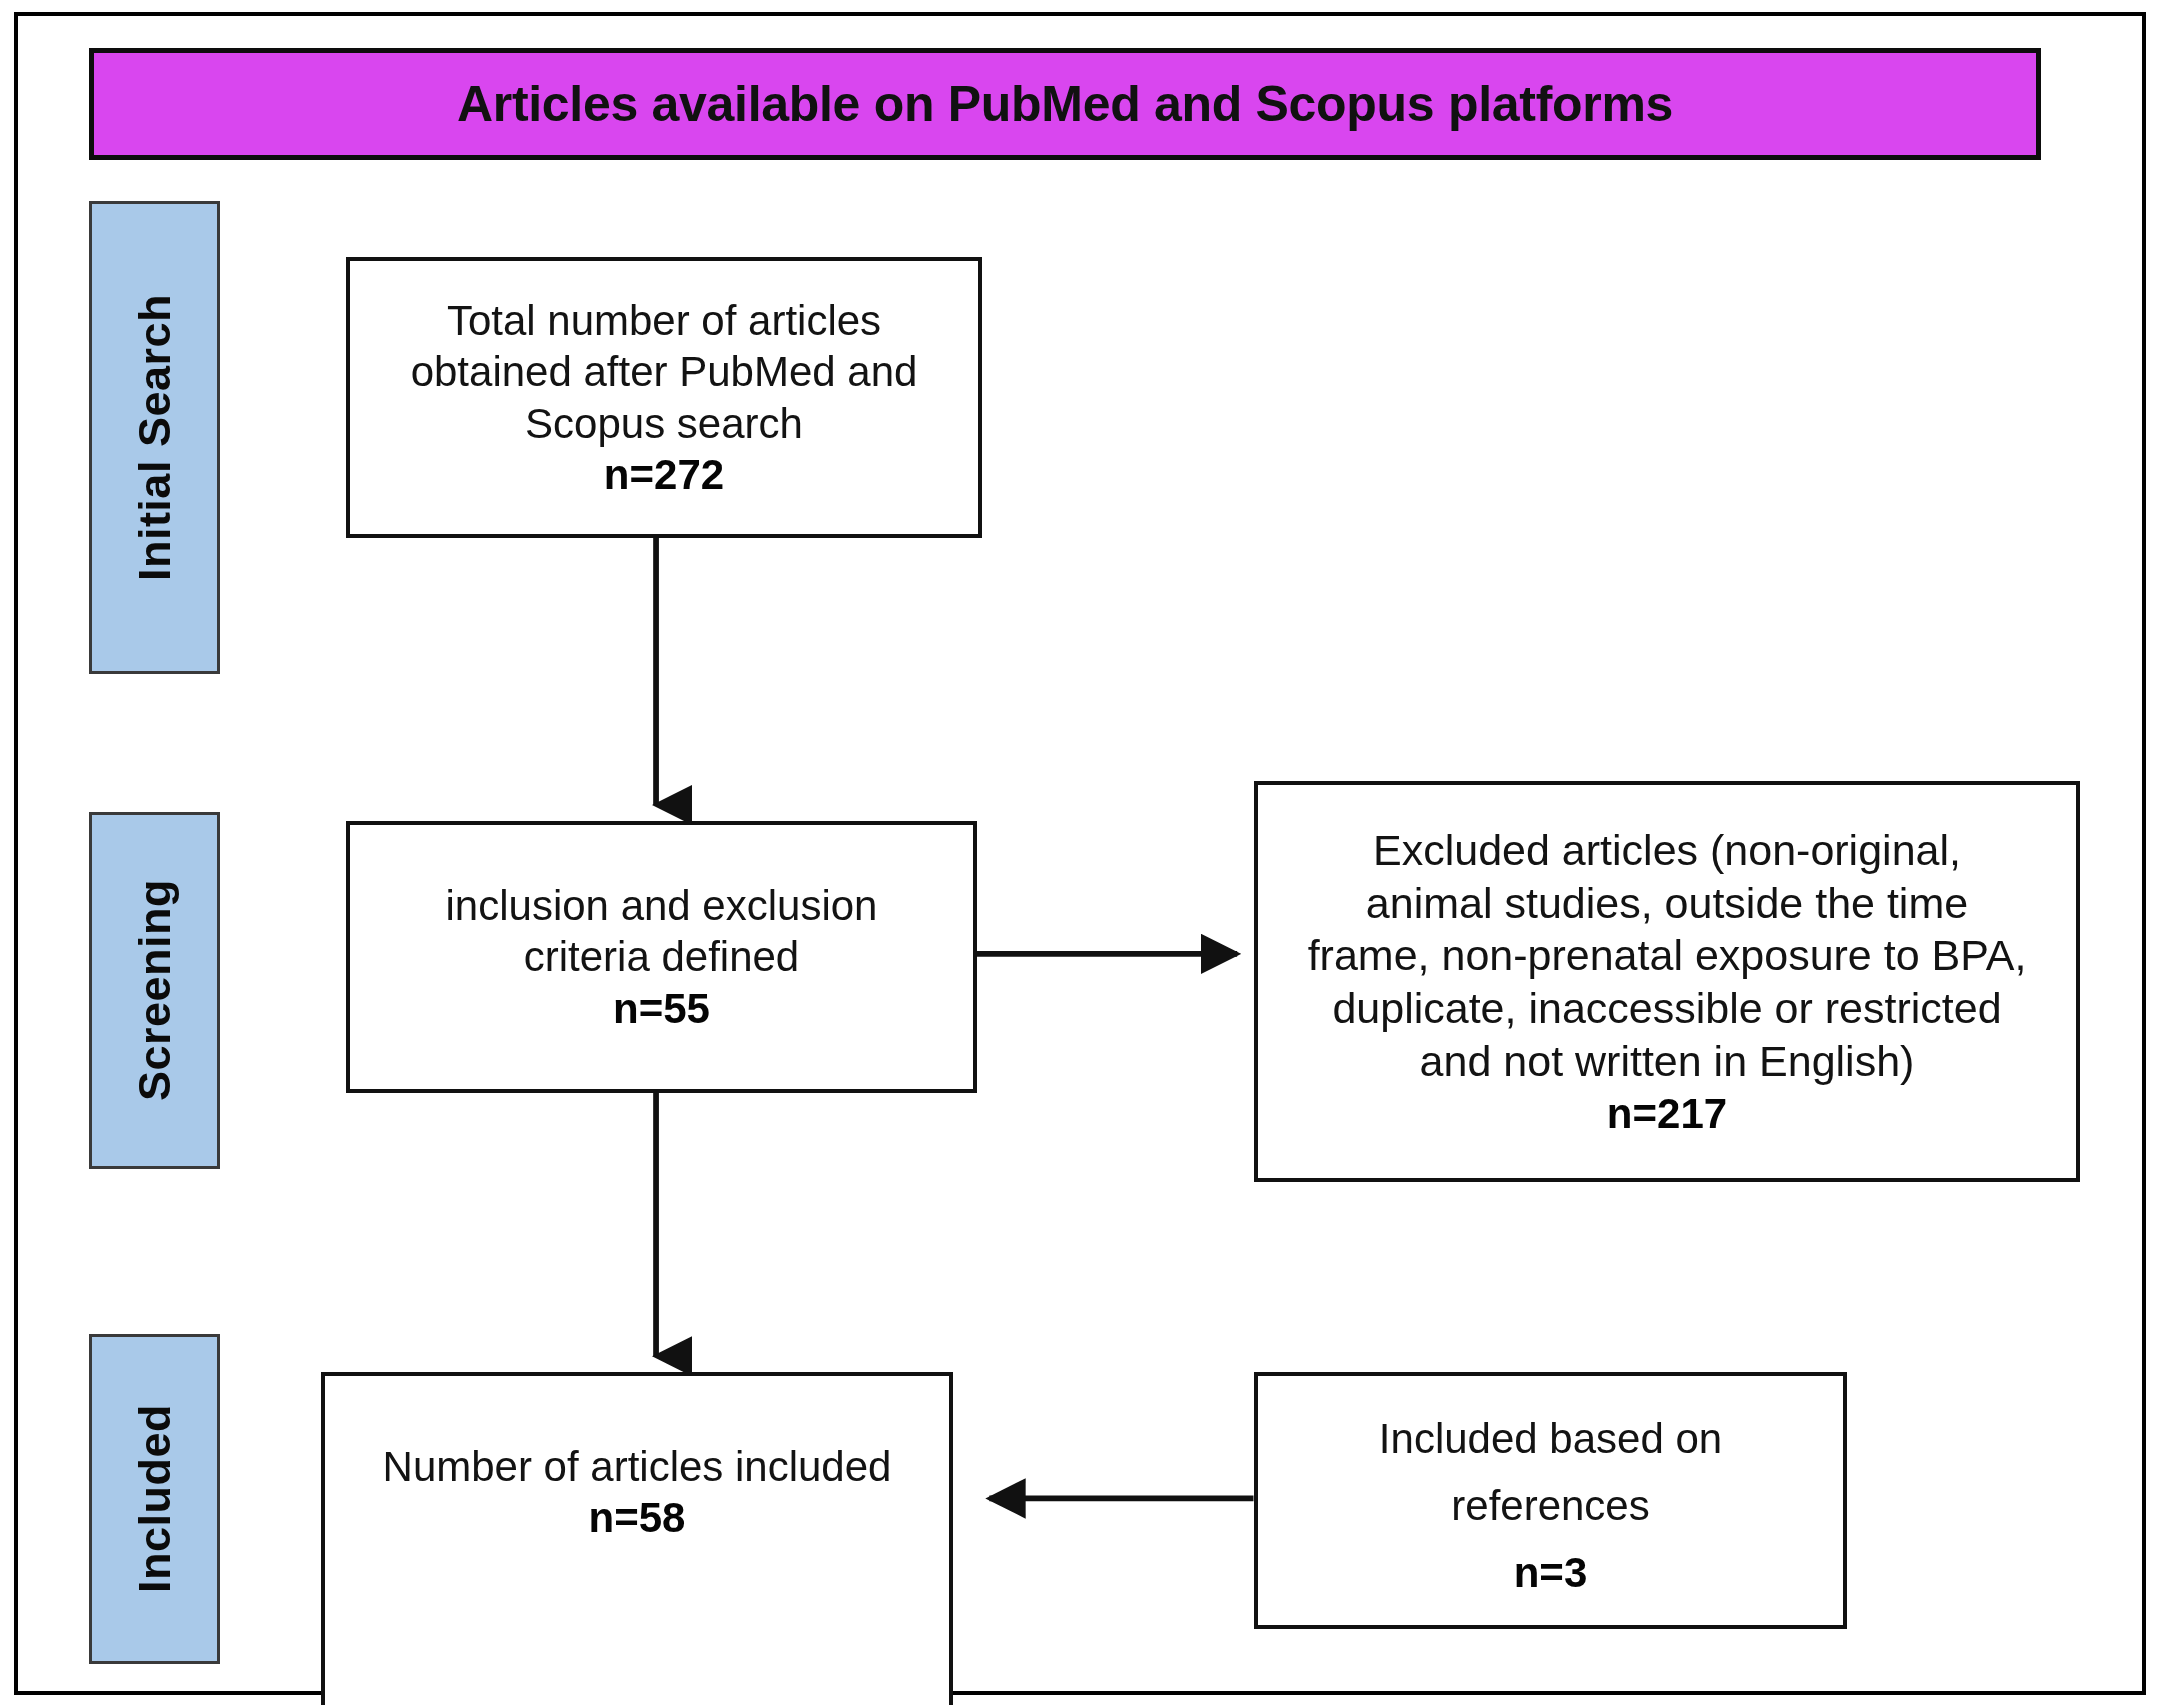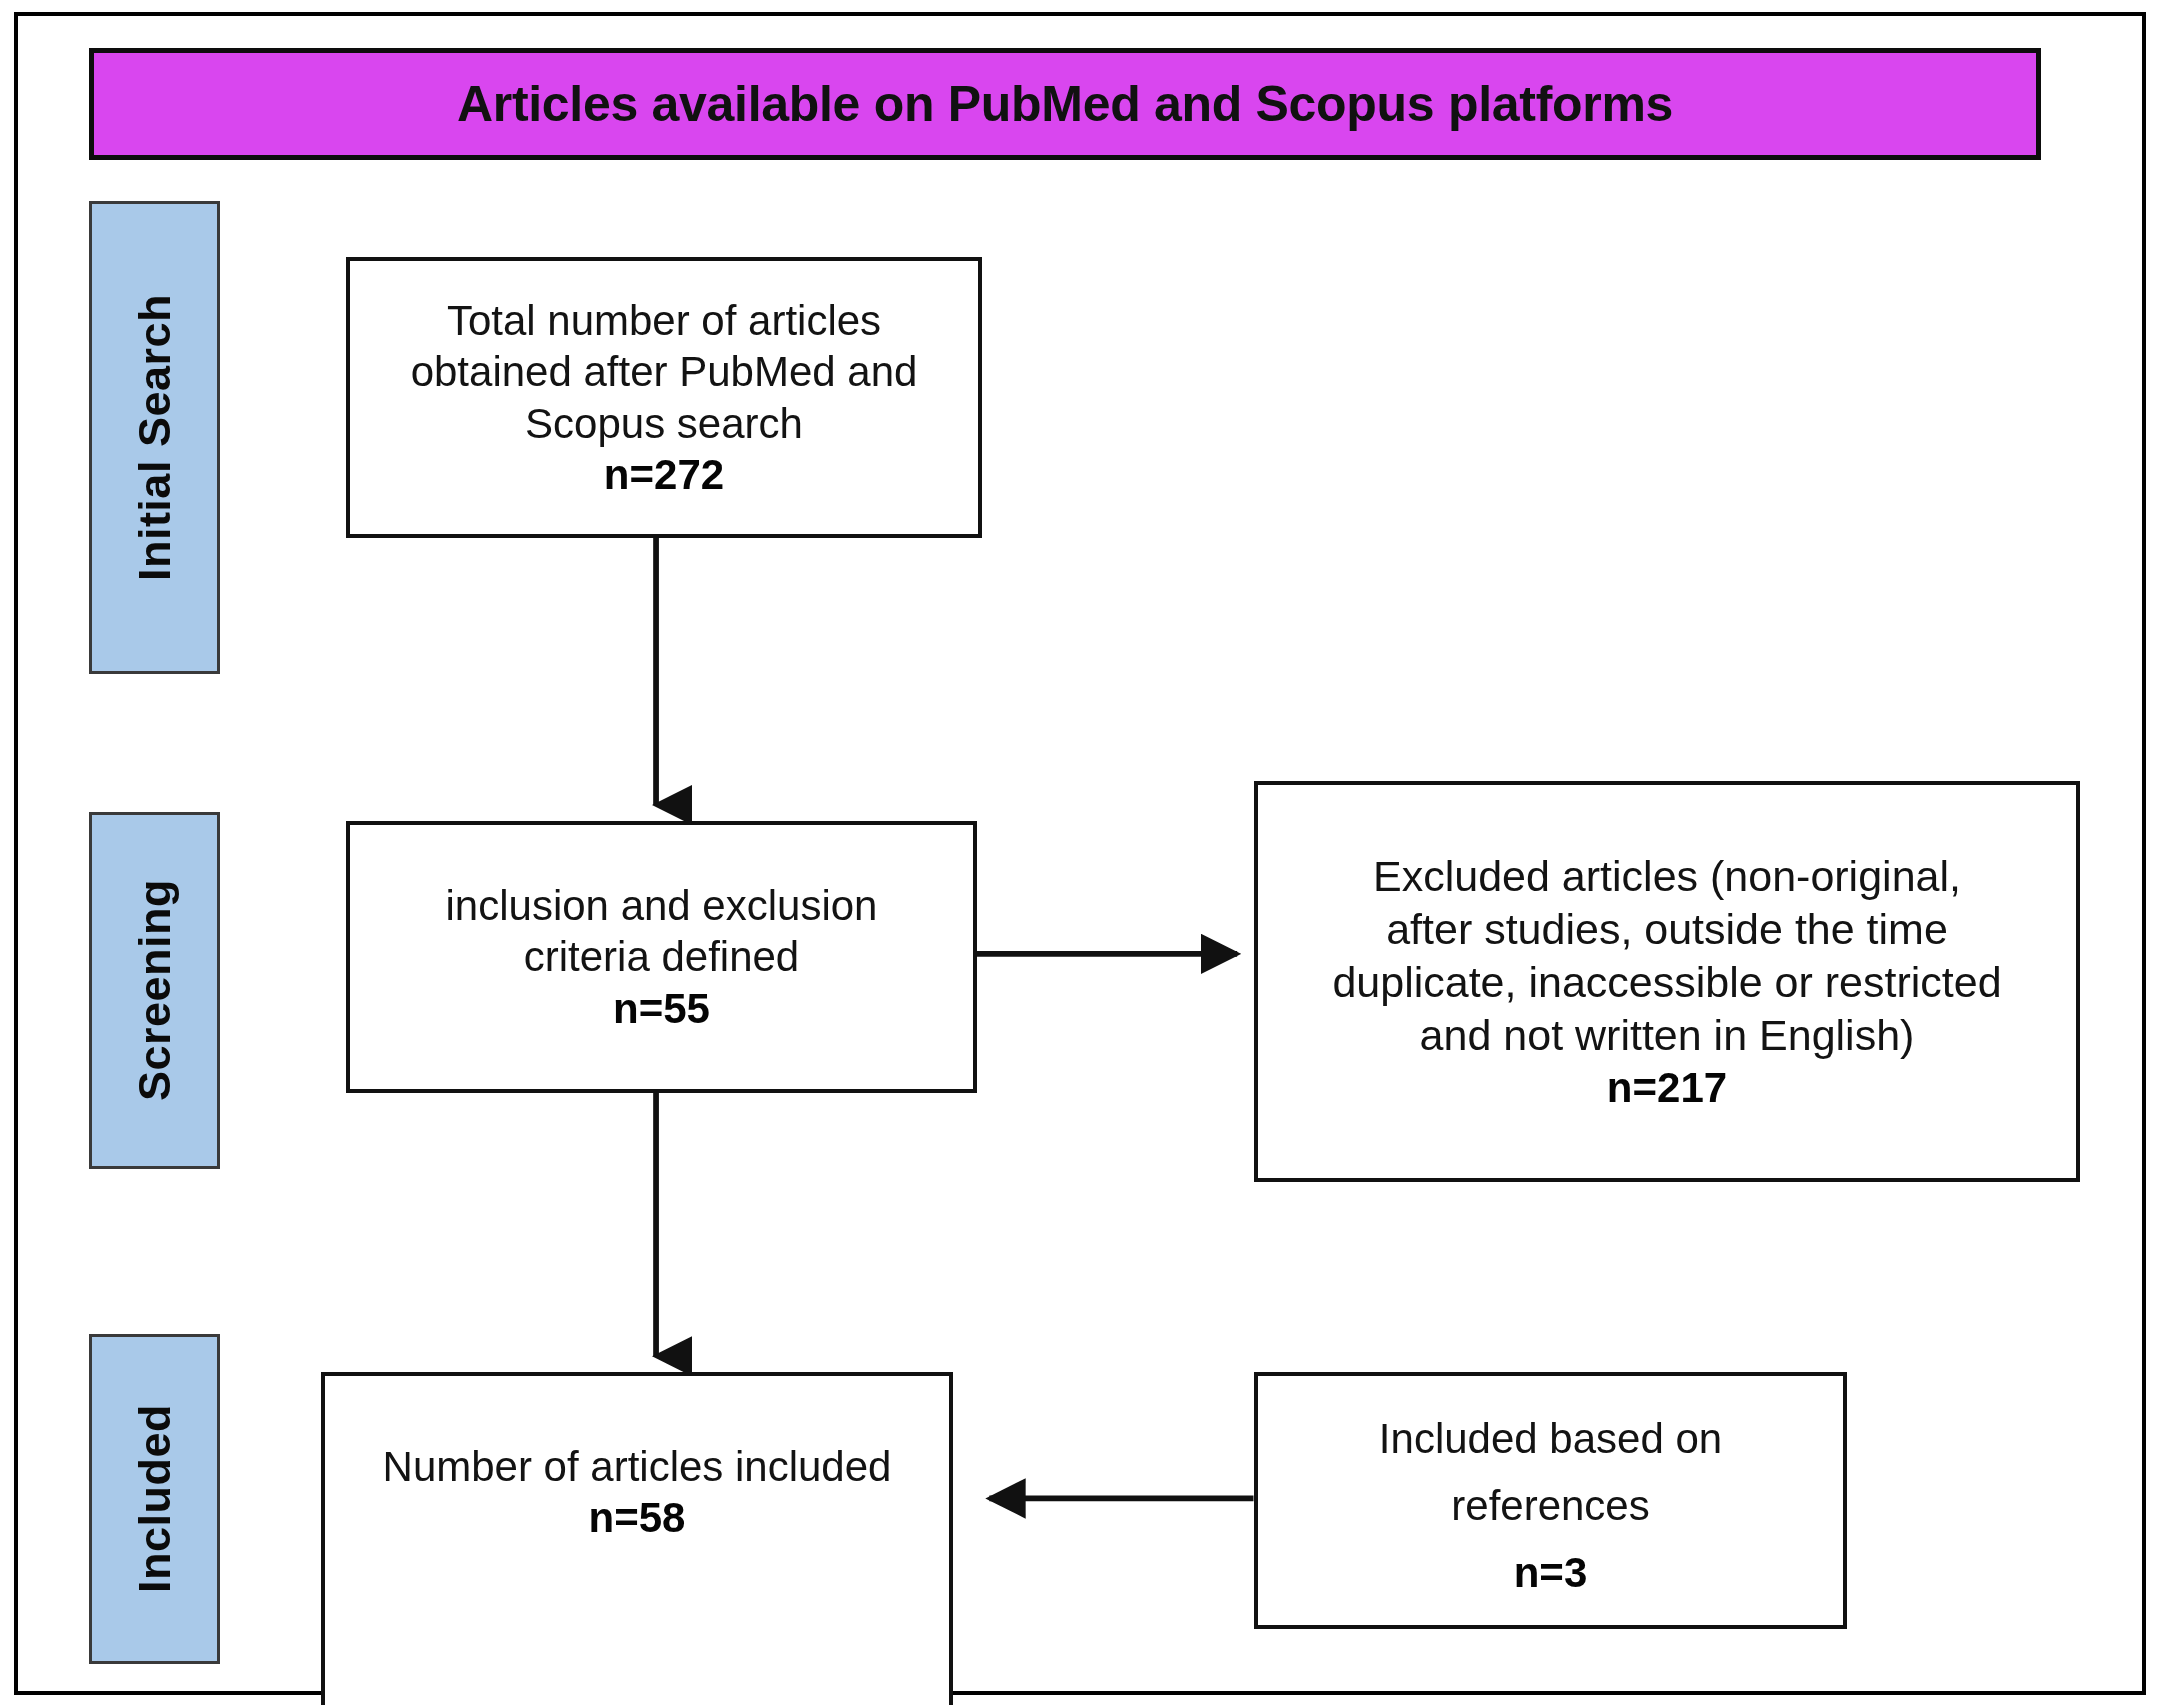--- a/index.html
+++ b/index.html
@@ -152,21 +152,22 @@
   </div>
 
   <div id="box-analysis" class="flow-box">
     <span class="box-text">inclusion and  exclusion</span>
     <span class="box-text">criteria defined</span>
     <span class="box-count">n=55</span>
   </div>
 
   <div id="box-excluded" class="flow-box">
     <span class="box-text">Excluded articles (non-original,</span>
-    <span class="box-text">after studies, outside the time</span>
+    <span class="box-text">animal studies, outside the time</span>
+    <span class="box-text">frame, non-prenatal exposure to BPA,</span>
     <span class="box-text">duplicate, inaccessible or restricted</span>
     <span class="box-text">and not written in English)</span>
     <span class="box-count">n=217</span>
   </div>
 
   <div id="box-included-total" class="flow-box">
     <span class="box-text">Number of articles included</span>
     <span class="box-count">n=58</span>
   </div>
 

